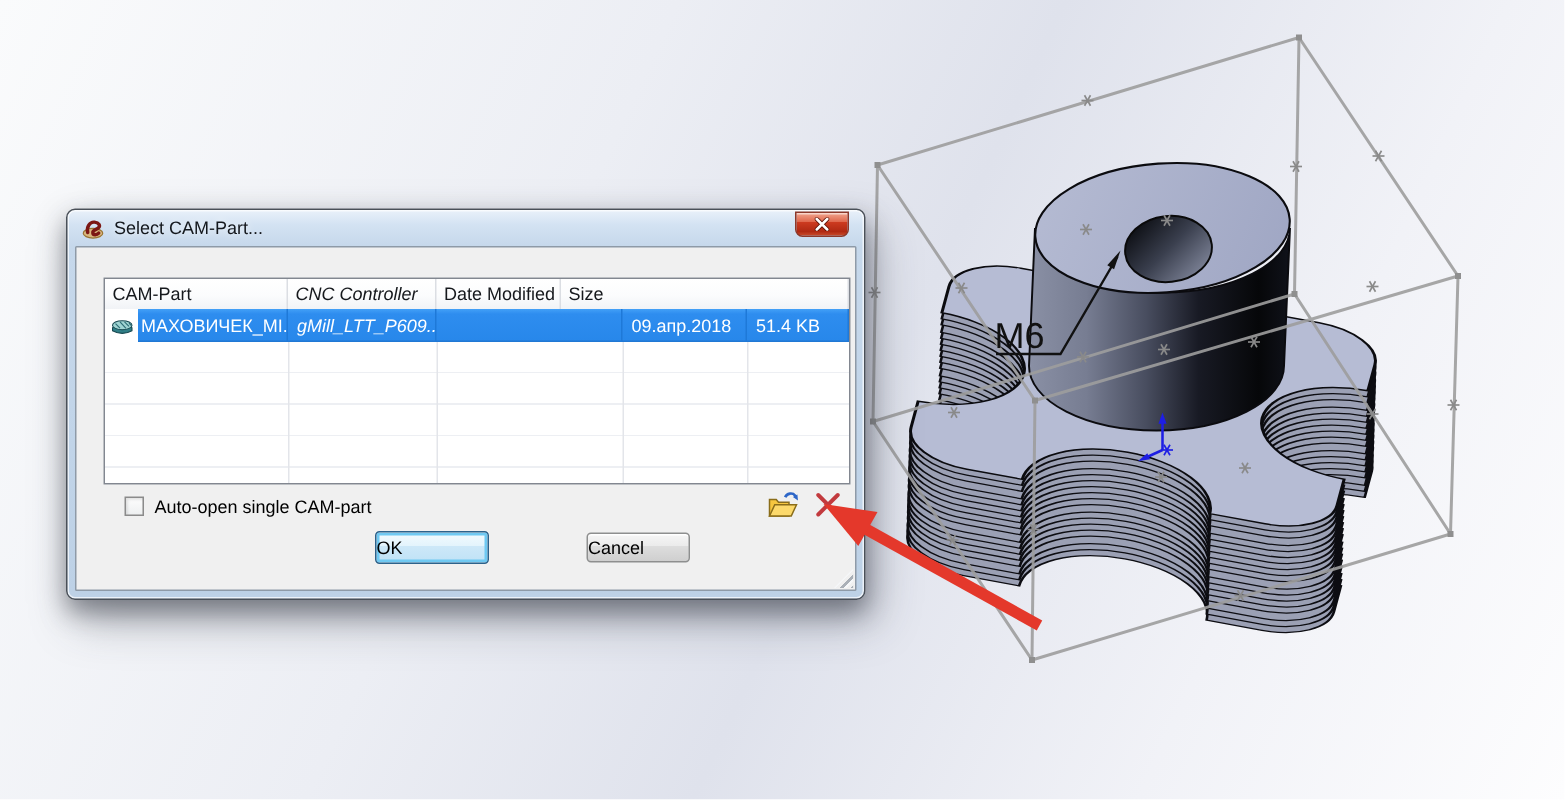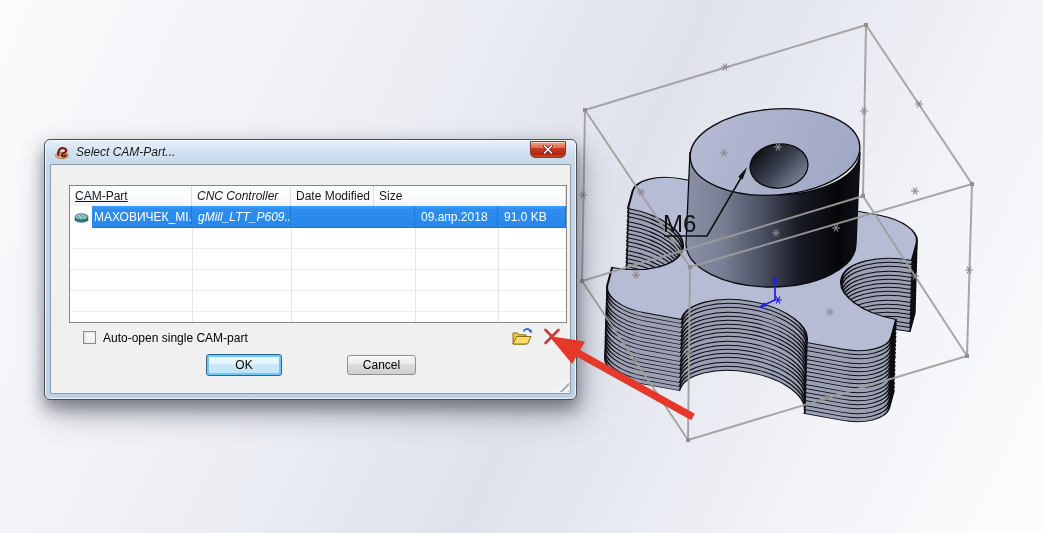--- a/index.html
+++ b/index.html
@@ -13,62 +13,62 @@
   .overlay{z-index:30;pointer-events:none;}
 
   
   .dialog{
     position:absolute;left:44px;top:139px;width:533px;height:261px;z-index:10;
     border:1px solid #4a5058;border-radius:6px;box-sizing:border-box;
     background:linear-gradient(180deg,#e9f1fa 0px,#d3e2f2 10px,#c6d8eb 24px,#bdd1e6 100%);
     box-shadow:inset 0 0 0 1px rgba(255,255,255,.7),
                0 8px 16px rgba(55,60,70,.5), 6px 14px 30px rgba(55,60,75,.35);
   }
-  .titlebar{position:absolute;top:0;left:0;right:0;height:24px;display:flex;align-items:center;gap:6px;padding-left:9px;font-style:italic;}
+  .titlebar{position:absolute;top:0;left:0;right:0;height:24px;display:flex;align-items:center;gap:6px;padding-left:9px;}
   .title-text{font-size:12px;color:#14181d;text-shadow:0 0 6px rgba(255,255,255,.95);}
   .close-btn{
     position:absolute;top:1px;right:10px;width:36px;height:17px;box-sizing:border-box;
     border:1px solid #8c382a;border-radius:0 0 5px 5px;
     background:linear-gradient(180deg,#f1a58f 0%,#e0694e 38%,#cc3a1f 42%,#b02912 82%,#c84a2a 100%);
     box-shadow:inset 0 1px 0 rgba(255,255,255,.55);
     display:flex;align-items:center;justify-content:center;cursor:default;
   }
   .client{
     position:absolute;left:5px;right:5px;top:24px;bottom:5px;
     background:#f0f0f0;border:1px solid #8e9aa7;border-radius:1px;
   }
   
   .lv{
     position:absolute;left:18px;top:20px;width:498px;height:138px;box-sizing:border-box;
     background:#fff;border:1px solid #828790;font-size:12px;overflow:hidden;
   }
   .thead{display:flex;height:20px;background:linear-gradient(180deg,#ffffff,#fbfcfd 55%,#f1f3f6);}
   .th{box-sizing:border-box;height:20px;padding:3px 0 0 5px;border-right:1px solid #dbdee3;color:#15181c;white-space:nowrap;overflow:hidden;}
-  .c1{width:122px;text-decoration:underline;}.c2{width:99px;font-style:italic;}.c3{width:124px;}.c4{width:83px;}.c5{flex:1;}
+  .c1{width:122px;}.c2{width:99px;font-style:italic;}.c3{width:124px;}.c4{width:83px;}.c5{flex:1;}
   .sel-row{display:flex;height:22px;color:#fff;background:linear-gradient(180deg,#43a0f7 0%,#2e8def 15%,#2787ea 100%);box-shadow:inset 0 -1px 0 rgba(0,40,90,.15);}
   .sel-cell{box-sizing:border-box;height:22px;padding:4px 0 0 6px;border-right:1px solid #1e79d8;white-space:nowrap;overflow:hidden;}
   .icon-cell{width:22px;background:#fff;display:flex;align-items:center;justify-content:center;box-sizing:border-box;}
   .name-cell{width:100px;padding-left:2px;}
   .grid-area{
     position:absolute;left:0;right:0;top:42px;bottom:0;
     background:repeating-linear-gradient(180deg,#ffffff 0 20px,#edeff3 20px 21px);
   }
   .vline{position:absolute;top:42px;bottom:0;width:1px;background:#e3e5ea;}
 
   
   .checkbox{
     position:absolute;left:32px;top:166px;width:13px;height:13px;box-sizing:border-box;
     border:1px solid #8b8b8b;background:linear-gradient(180deg,#fdfdfd,#eef0f1);
     box-shadow:inset 1px 1px 2px rgba(0,0,0,.12);
   }
   .checkbox-label{position:absolute;left:52px;top:166px;font-size:12px;color:#000;}
   .tool-btn{position:absolute;top:160px;width:26px;height:22px;display:flex;align-items:center;justify-content:center;cursor:default;}
   .btn{
     position:absolute;box-sizing:border-box;border-radius:3px;font-size:12px;color:#000;
-    display:flex;align-items:center;justify-content:center;cursor:default;
+    display:flex;align-items:center;justify-content:flex-start;cursor:default;margin-left:44px;
   }
   .btn-ok{
     left:155px;top:189px;width:76px;height:22px;border:1px solid #2c628b;
     background:linear-gradient(180deg,#f3fbfe 0%,#e3f4fc 45%,#cde8f8 46%,#bfe2f6 100%);
     box-shadow:inset 0 0 0 2px #6fc9f2;
   }
   .btn-cancel{
     left:296px;top:190px;width:69px;height:20px;border:1px solid #8e8f8f;
     background:linear-gradient(180deg,#f6f6f6 0%,#ebebeb 45%,#dddddd 46%,#cfcfcf 100%);
     box-shadow:inset 0 1px 0 #fff;
@@ -247,21 +247,21 @@
             <svg width="17" height="14" viewBox="0 0 17 14">
               <path d="M2,8.5 Q8.5,5 15,8.5 L15,10.5 Q8.5,14 2,10.5 Z" fill="#2f7e86" stroke="#17474f" stroke-width="0.7"></path>
               <ellipse cx="8.5" cy="6.8" rx="6.5" ry="3" fill="#9fd4d2" stroke="#17474f" stroke-width="0.7"></ellipse>
               <path d="M4,5.8 L7,8.8 M7,4.6 L11,8.9 M10,4.6 L13,7.6 M13,5.4 L14.6,7" stroke="#2f6e76" stroke-width="0.8" fill="none"></path>
             </svg>
           </div>
           <div class="sel-cell name-cell">МАХОВИЧЕК_MI...</div>
           <div class="sel-cell c2">gMill_LTT_P609...</div>
           <div class="sel-cell c3"></div>
           <div class="sel-cell c4">09.апр.2018</div>
-          <div class="sel-cell c5">91.0 KB</div>
+          <div class="sel-cell c5">51.4 KB</div>
         </div>
         <div class="grid-area"></div>
         <div class="vline" style="left:122px"></div>
         <div class="vline" style="left:221px"></div>
         <div class="vline" style="left:345px"></div>
         <div class="vline" style="left:428px"></div>
       </div>
 
       <div class="checkbox"></div>
       <div class="checkbox-label">Auto-open single CAM-part</div>

